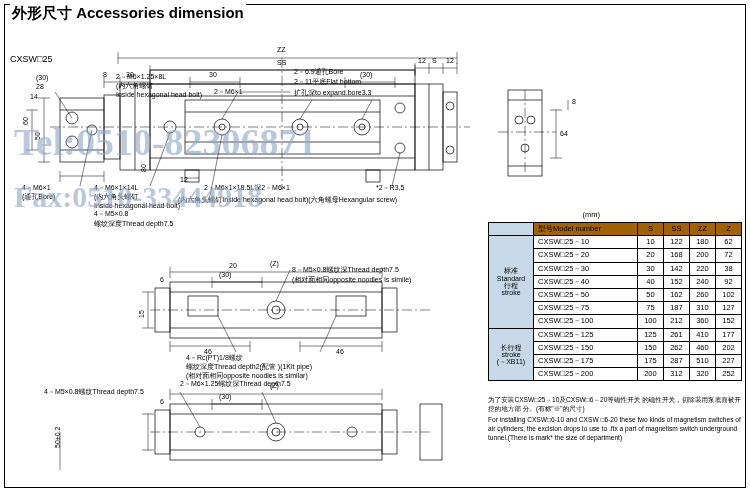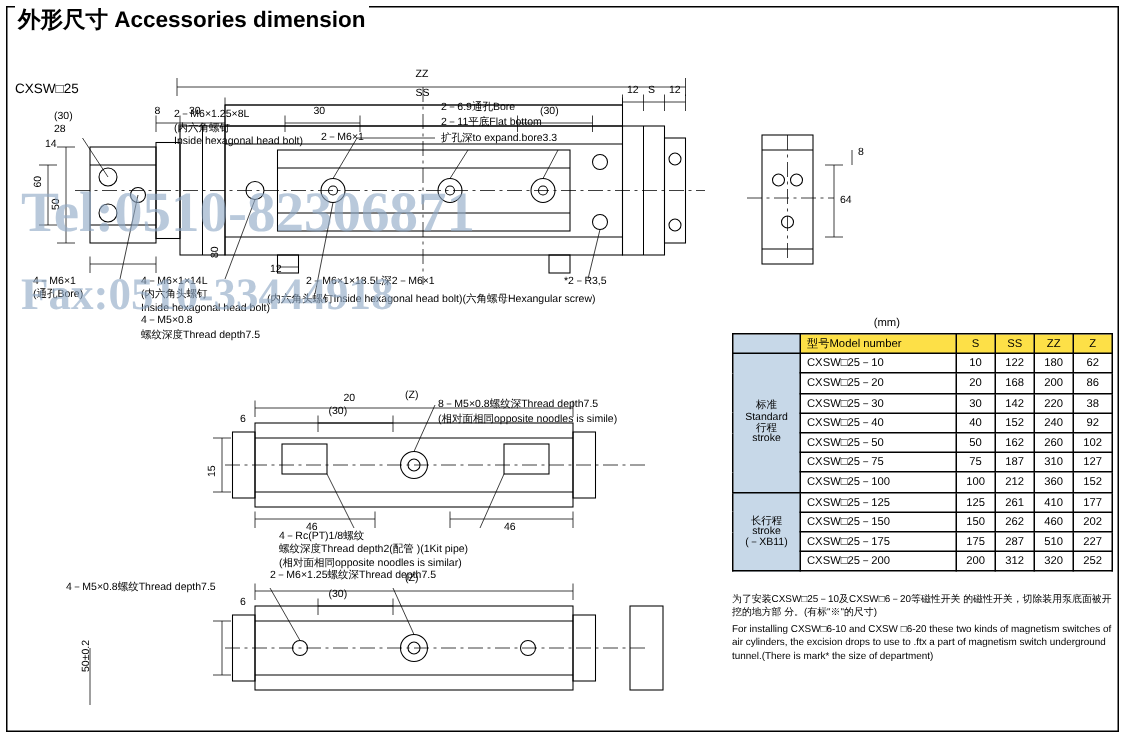--- a/index.html
+++ b/index.html
@@ -26,21 +26,21 @@
   }
   .wm1{left:14px;top:120px;font-size:38px;}
   .wm2{left:14px;top:180px;font-size:30px;}
   .brand{position:absolute;left:520px;top:462px;font-size:14px;font-weight:bold;color:#444;}
   .dim{position:absolute;font-size:7px;}
   .note{position:absolute;font-size:7px;line-height:1.25;}
   svg{position:absolute;left:0;top:0;}
   
   .tbl{position:absolute;left:488px;top:222px;width:254px;font-size:7.5px;border-collapse:collapse;}
   .tbl td,.tbl th{border:.6px solid #000;padding:0 2px;height:12.2px;line-height:12.2px;text-align:center;font-weight:normal;}
-  .tbl .hdr{background:#fde047;}
+  .tbl .hdr{background:#a16207;}
   .tbl .lbl{background:#c7d8e8;width:40px;font-size:7px;line-height:1.05;}
   .tbl .mn{text-align:left;padding-left:4px;}
   .mm{position:absolute;right:8px;top:210px;font-size:7.5px;}
   .footnote{position:absolute;left:488px;top:396px;width:256px;font-size:6.6px;line-height:1.35;}
   .footnote .en{margin-top:2px;}
 </style>
 </head>
 <body>
 
 <div class="page">
@@ -313,21 +313,21 @@
           <td>10</td>
           <td>122</td>
           <td>180</td>
           <td>62</td>
         </tr>
         <tr>
           <td class="mn">CXSW□25－20</td>
           <td>20</td>
           <td>168</td>
           <td>200</td>
-          <td>86</td>
+          <td>72</td>
         </tr>
         <tr>
           <td class="mn">CXSW□25－30</td>
           <td>30</td>
           <td>142</td>
           <td>220</td>
           <td>38</td>
         </tr>
         <tr>
           <td class="mn">CXSW□25－40</td>

